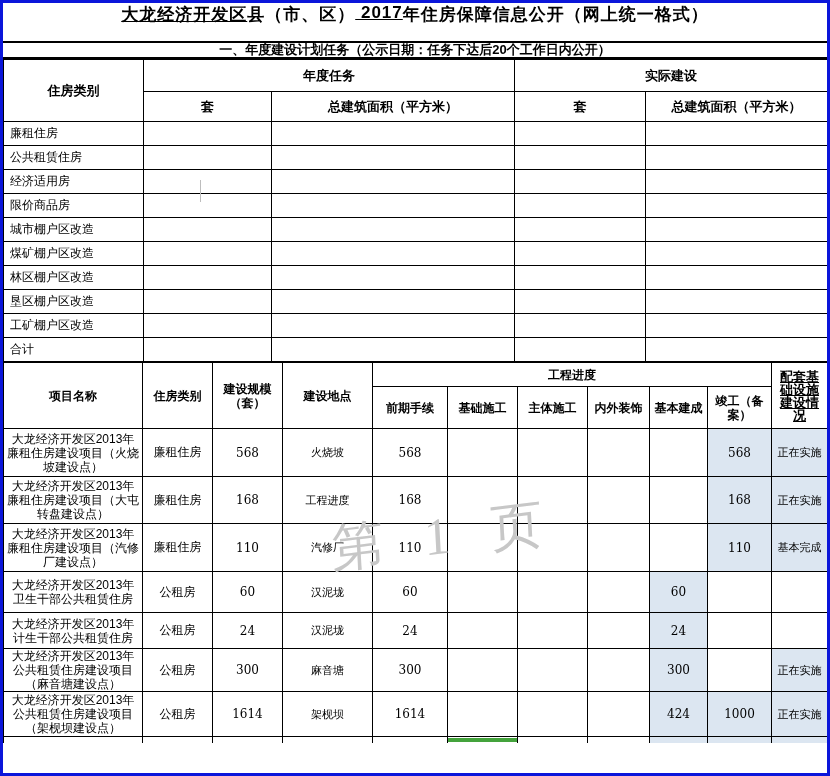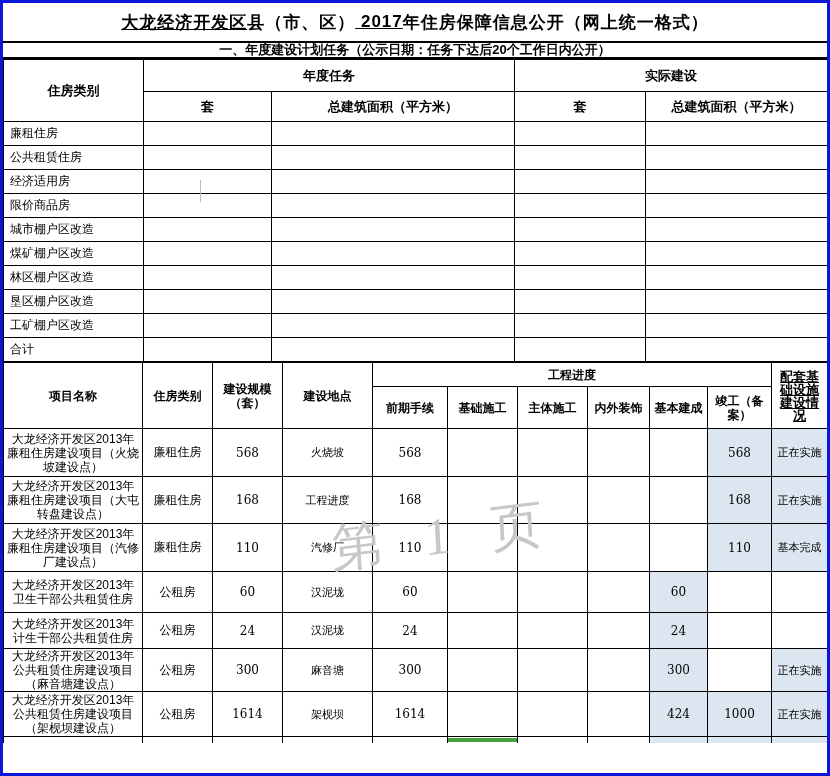--- a/index.html
+++ b/index.html
@@ -2,21 +2,21 @@
 <html><head>
 <meta charset="utf-8">
 <style>
   * { margin:0; padding:0; box-sizing:border-box; }
   body { background:#f0f0f0; font-family:"Liberation Sans", sans-serif; color:#000; }
   .frame {
     position:relative; width:830px; height:776px; margin:0 auto;
     background:#fff; border:3px solid #0b16da; overflow:hidden;
   }
   .title-block {
-    height:40px; display:flex; align-items:center; justify-content:center;
+    height:40px; display:flex; justify-content:center;
     border-bottom:2px solid #000; font-weight:bold; font-size:17px; letter-spacing:1px;
     white-space:pre;
   }
   .title-block .u { text-decoration:underline; }
   .secbar {
     height:16px; display:flex; align-items:center; justify-content:center;
     border-bottom:2px solid #000; font-weight:bold; font-size:13px;
   }
   table { border-collapse:collapse; table-layout:fixed; width:824px; }
   td { border:1px solid #000; text-align:center; vertical-align:middle; padding:0 2px; overflow:hidden; font-size:12px; }

